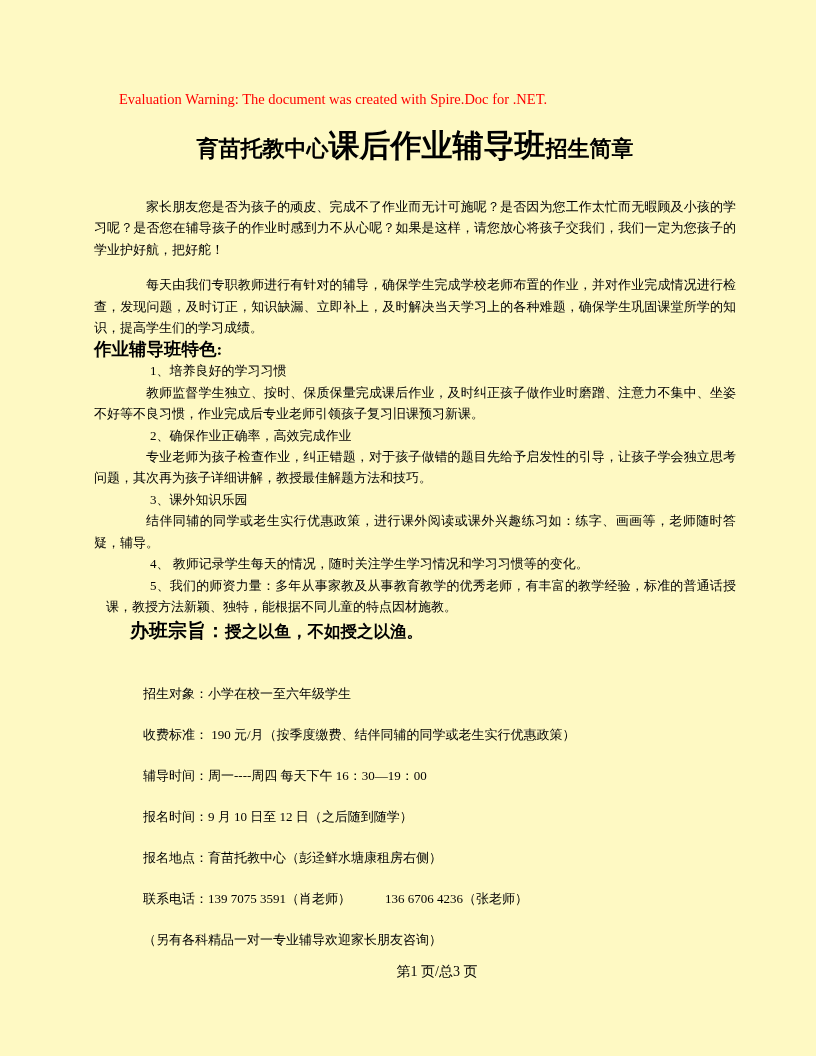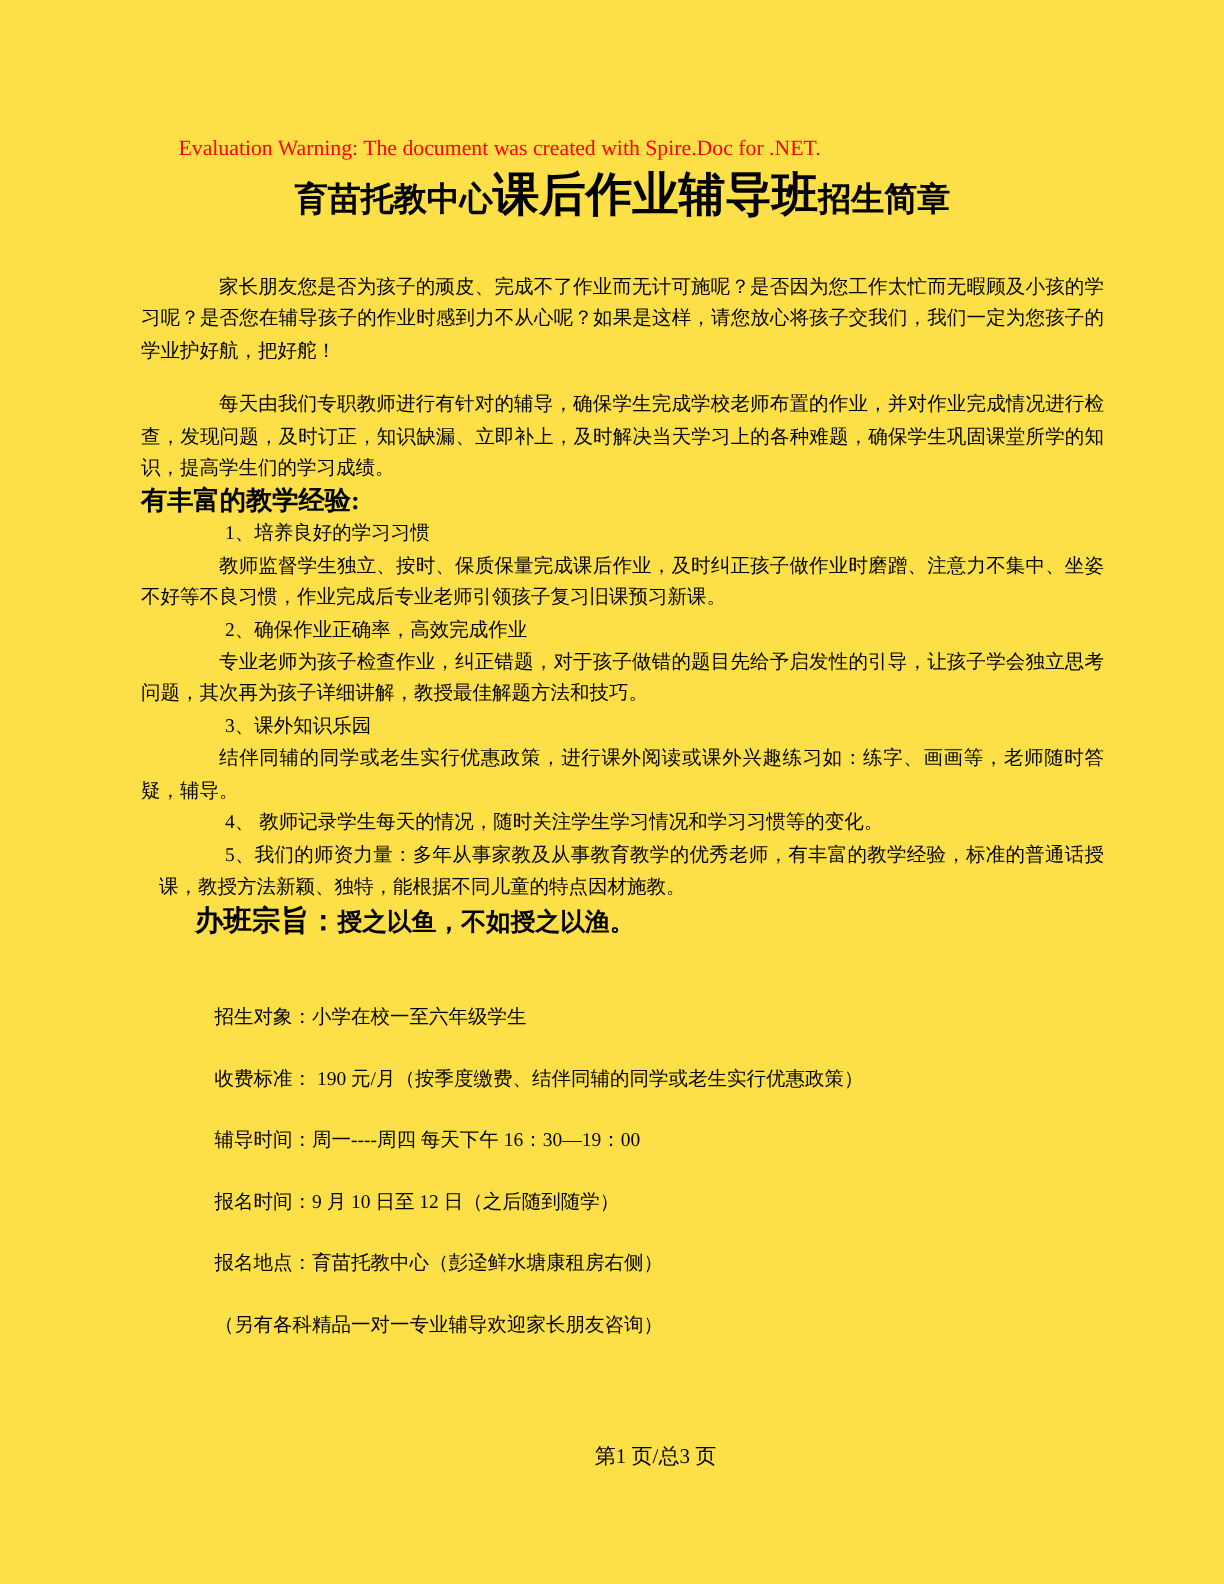--- a/index.html
+++ b/index.html
@@ -4,41 +4,41 @@
 <style>
   html, body {
     margin: 0;
     padding: 0;
     background: #ffffff;
   }
   .page {
     position: relative;
     width: 816px;
     height: 1056px;
-    background: #fde047;
+    background: #fef9c3;
     overflow: hidden;
     font-family: "Liberation Serif", "DejaVu Serif", serif;
     color: #000000;
   }
   .content {
     position: absolute;
     left: 94px;
     top: 90px;
     width: 642px;
   }
   p { margin: 0; }
   .warning {
     color: #ff0000;
     font-size: 14.5px;
     line-height: 19px;
     padding-left: 25px;
     font-family: "Liberation Serif", "DejaVu Serif", serif;
   }
   .title {
-    margin: 0 0 0 0;
+    margin: 16px 0 0 0;
     text-align: center;
     font-weight: 700;
     line-height: 40px;
     white-space: nowrap;
   }
   .t-side { font-size: 22px; }
   .t-main { font-size: 31px; }
   .body-text {
     font-size: 13px;
     line-height: 21.4px;
@@ -90,21 +90,21 @@
     <p class="warning">Evaluation Warning: The document was created with Spire.Doc for .NET.</p>
 
     <h1 class="title">
       <span class="t-side">育苗托教中心</span><span class="t-main">课后作业辅导班</span><span class="t-side">招生简章</span>
     </h1>
 
     <p class="body-text p-intro p-first">家长朋友您是否为孩子的顽皮、完成不了作业而无计可施呢？是否因为您工作太忙而无暇顾及小孩的学习呢？是否您在辅导孩子的作业时感到力不从心呢？如果是这样，请您放心将孩子交我们，我们一定为您孩子的学业护好航，把好舵！</p>
 
     <p class="body-text p-intro p-gap">每天由我们专职教师进行有针对的辅导，确保学生完成学校老师布置的作业，并对作业完成情况进行检查，发现问题，及时订正，知识缺漏、立即补上，及时解决当天学习上的各种难题，确保学生巩固课堂所学的知识，提高学生们的学习成绩。</p>
 
-    <h2 class="features-heading">有丰富的教学经验:</h2>
+    <h2 class="features-heading">作业辅导班特色:</h2>
 
     <p class="body-text num-line">1、培养良好的学习习惯</p>
     <p class="body-text feat-body">教师监督学生独立、按时、保质保量完成课后作业，及时纠正孩子做作业时磨蹭、注意力不集中、坐姿不好等不良习惯，作业完成后专业老师引领孩子复习旧课预习新课。</p>
 
     <p class="body-text num-line">2、确保作业正确率，高效完成作业</p>
     <p class="body-text feat-body">专业老师为孩子检查作业，纠正错题，对于孩子做错的题目先给予启发性的引导，让孩子学会独立思考问题，其次再为孩子详细讲解，教授最佳解题方法和技巧。</p>
 
     <p class="body-text num-line">3、课外知识乐园</p>
     <p class="body-text feat-body">结伴同辅的同学或老生实行优惠政策，进行课外阅读或课外兴趣练习如：练字、画画等，老师随时答疑，辅导。</p>
 
@@ -119,19 +119,22 @@
     <p class="body-text info-line info-first">招生对象：小学在校一至六年级学生</p>
 
     <p class="body-text info-line">收费标准： 190 元/月（按季度缴费、结伴同辅的同学或老生实行优惠政策）</p>
 
     <p class="body-text info-line">辅导时间：周一----周四  每天下午 16：30—19：00</p>
 
     <p class="body-text info-line">报名时间：9 月 10 日至 12 日（之后随到随学）</p>
 
     <p class="body-text info-line">报名地点：育苗托教中心（彭迳鲜水塘康租房右侧）</p>
 
+    <p class="body-text info-line">
+      <span>联系电话：139 7075 3591（肖老师）</span><span class="phone2">136 6706 4236（张老师）</span>
+    </p>
 
     <p class="body-text info-line">（另有各科精品一对一专业辅导欢迎家长朋友咨询）</p>
 
   </div>
 
   <div class="footer">第1 页/总3 页</div>
 </div>
 
 </body></html>

